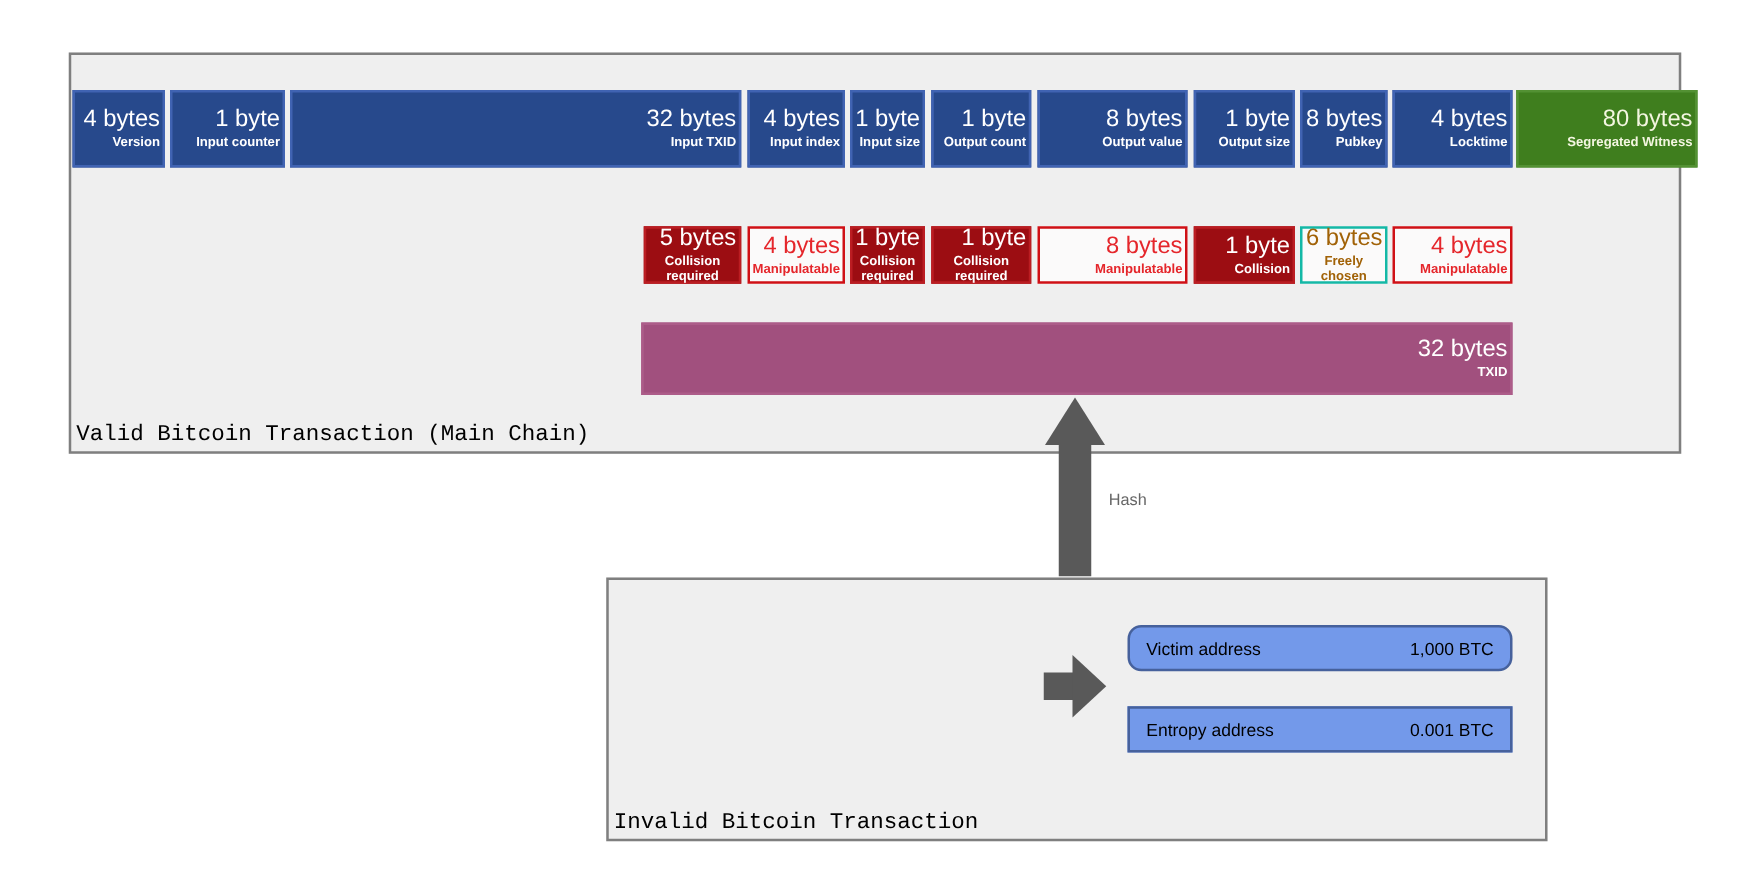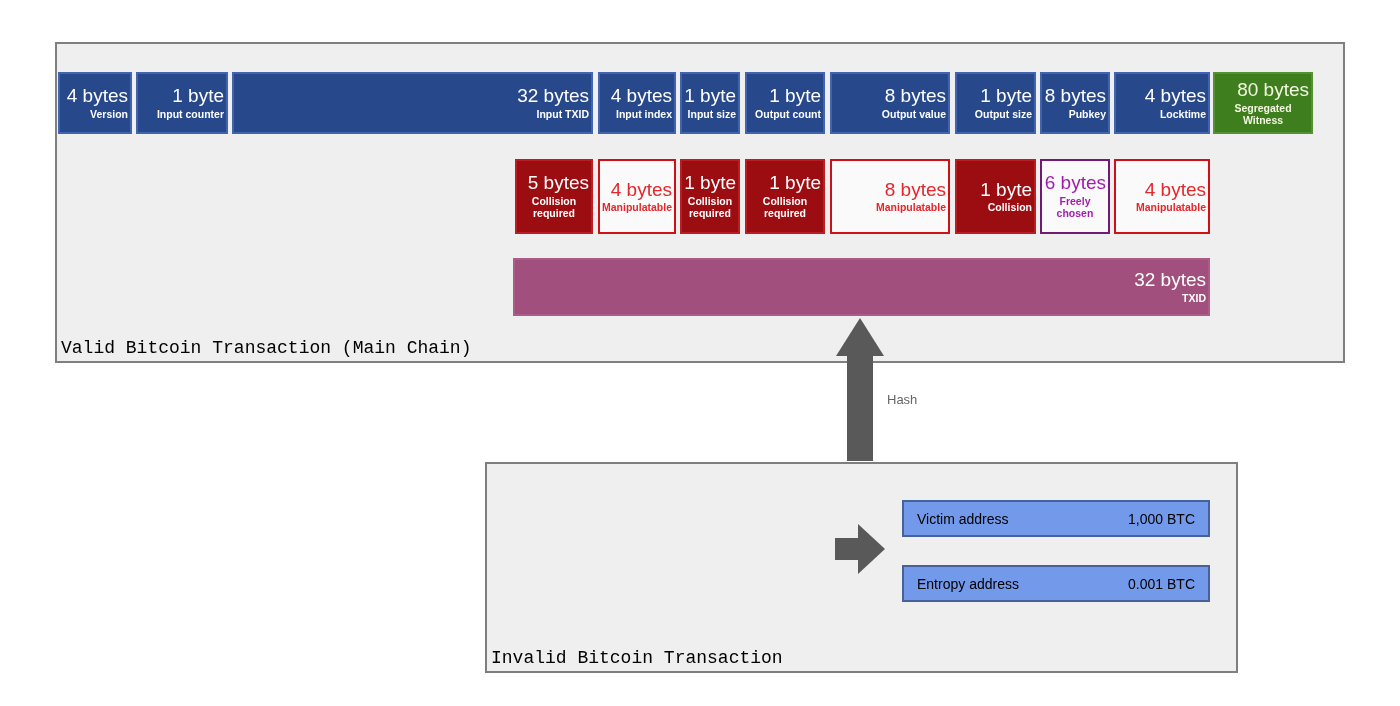--- a/index.html
+++ b/index.html
@@ -7,61 +7,61 @@
 
   .panel { position:absolute; background:#efefef; border:2px solid #7f7f7f; box-sizing:border-box; }
   .valid-panel   { left:55px;  top:42px;  width:1290px; height:321px; }
   .invalid-panel { left:485px; top:462px; width:753px;  height:211px; }
 
   .panel-label { position:absolute; left:4px; bottom:3px; font-size:18px; color:#000; white-space:nowrap;font-family:Liberation Mono, monospace; }
 
   .fbox { position:absolute; box-sizing:border-box; display:flex; flex-direction:column;
           align-items:flex-end; justify-content:center; text-align:center; padding:2px; }
   .row1 { top:28px;  height:62px; }
-  .row2 { top:115px; height:75px; }
+  .row2 { top:137px; height:46px; }
 
   .navy        { background:#27498c; border:2px solid #4063b2; color:#ffffff; }
   .green       { background:#3f7e1e; border:2px solid #539133; color:#f3f6e0; }
   .filledred   { background:#9c0d12; border:2px solid #bb1d22; color:#ffffff; }
   .outlinered  { background:#fbfafa; border:2px solid #cf1016; color:#e5262b; }
-  .outlineblack{ background:#fbfafa; border:2px solid #701a75; color:#a21caf; }
+  .outlineblack{ background:#fbfafa; border:2px solid #14b8a6; color:#a16207; }
   .purple      { background:#a1507e; border:2px solid #ac5c89; color:#ffffff; }
 
   .size { font-size:19px; line-height:1.1; white-space:nowrap; }
   .sub  { font-size:10.5px; font-weight:bold; line-height:1.15; margin-top:1px; }
 
   
   .c1  { left:1px;    width:74px; }
   .c2  { left:79px;   width:92px; }
   .c3  { left:175px;  width:361px; }
   .c4  { left:541px;  width:78px; }
   .c5  { left:623px;  width:60px; }
   .c6  { left:688px;  width:80px; }
   .c7  { left:773px;  width:120px; }
   .c8  { left:898px;  width:81px; }
   .c9  { left:983px;  width:70px; }
   .c10 { left:1057px; width:96px; }
-  .c11 { left:1156px; width:100px; }
+  .c11 { left:1156px; width:145px; }
 
   .txid-box { left:456px; top:214px; width:697px; height:58px; }
 
   
   .hash-arrow-head { position:absolute; left:836px; top:318px; width:0; height:0;
                      border-left:24px solid transparent; border-right:24px solid transparent;
                      border-bottom:38px solid #595959; }
   .hash-arrow-shaft { position:absolute; left:847px; top:352px; width:26px; height:109px; background:#595959; }
   .hash-label { position:absolute; left:887px; top:392px; font-size:13px; color:#666; }
 
   
   .btc-box { position:absolute; box-sizing:border-box; background:#7399ea; border:2px solid #46619c; color:#000; }
   .input-box { left:15px; top:36px; width:312px; height:102px; }
   .input-box .txt-row { display:flex; justify-content:space-between; padding:10px 12px 0 12px; font-size:14px; }
   .out-box { left:415px; width:308px; height:37px; display:flex; align-items:center;
              justify-content:space-between; padding:0 13px; font-size:14px; }
-  .out-victim  { top:36px; }
+  .out-victim  { top:36px;border-radius:11px; }
   .out-entropy { top:101px; }
 
   .flow-arrow-shaft { position:absolute; left:348px; top:74px; width:24px; height:22px; background:#595959; }
   .flow-arrow-head  { position:absolute; left:371px; top:60px; width:0; height:0;
                       border-top:25px solid transparent; border-bottom:25px solid transparent;
                       border-left:27px solid #595959; }
 </style>
 </head>
 <body>
 

